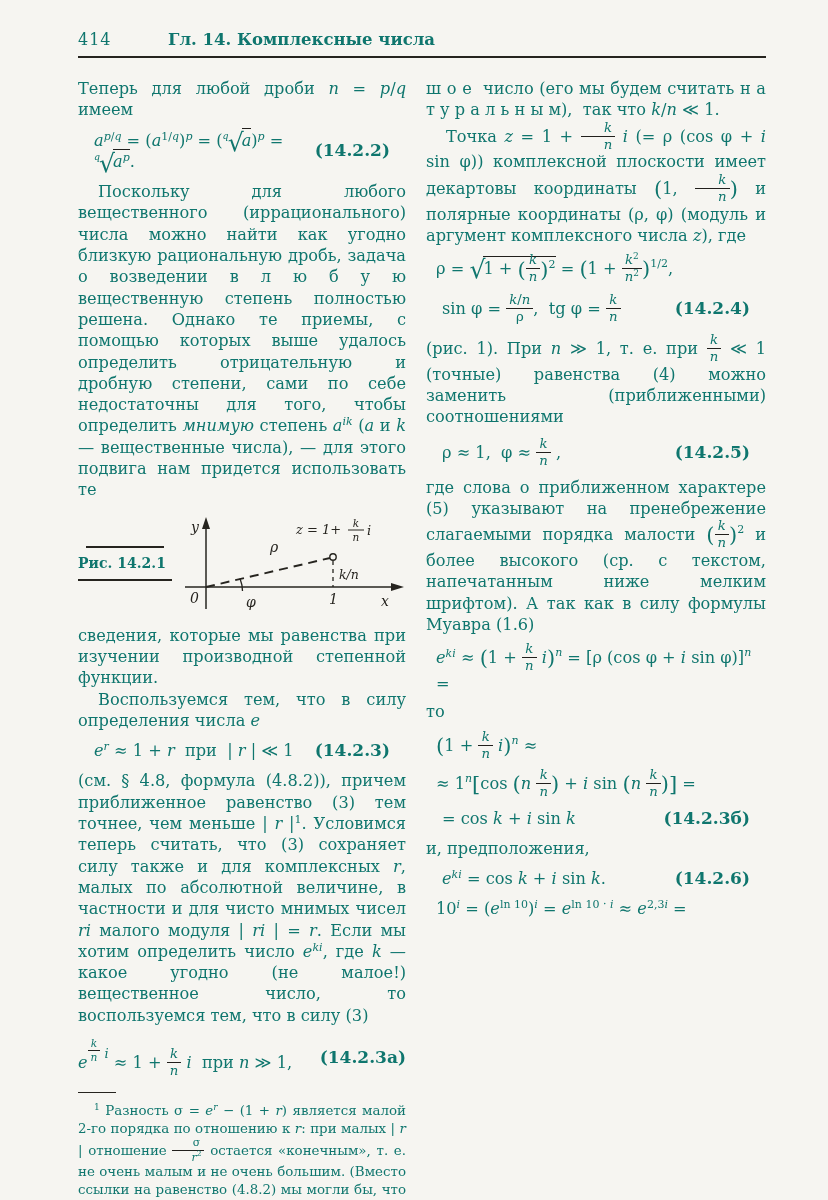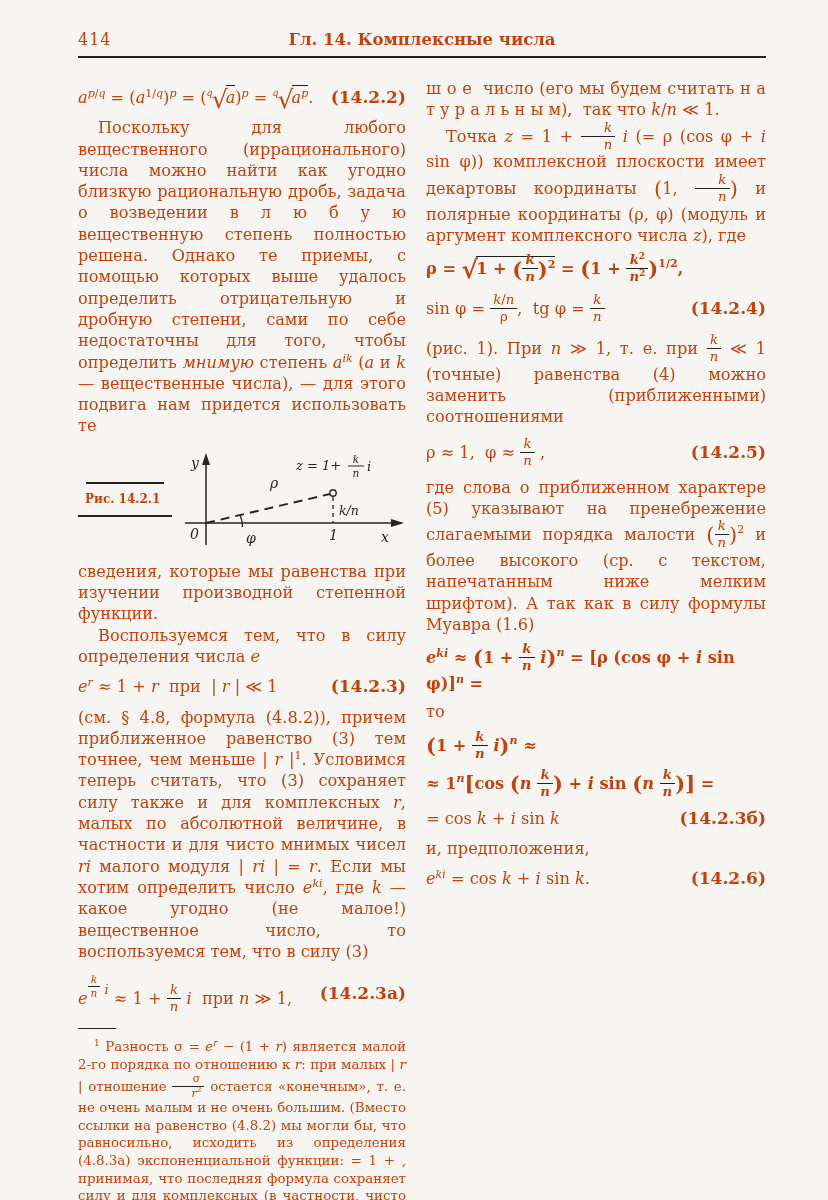--- a/index.html
+++ b/index.html
@@ -1,69 +1,70 @@
 <!DOCTYPE html>
 <html lang="ru"><head>
 <meta charset="utf-8">
 <style>
   html,body{margin:0;padding:0;background:#e8e7e4;}
   .page{position:relative;width:828px;height:1200px;background:#f6f5f1;overflow:hidden;
-        font-family:"DejaVu Serif","Liberation Serif",serif;color:#c2410c;}
+        font-family:"DejaVu Serif","Liberation Serif",serif;color:#0f766e;}
   .content{position:absolute;left:78px;top:30px;width:688px;}
   .pghead{display:flex;align-items:baseline;font-size:16px;}
   .pgnum{width:90px;letter-spacing:1px;}
-  .running{flex:1;text-align:center;font-weight:bold;font-size:16.5px;}
+  .running{flex:1;text-align:left;font-weight:bold;font-size:16.5px;}
   .pgspacer{width:90px;}
   .hrule{border:0;border-top:2.6px solid #26241f;margin:7px 0 0;}
   .cols{display:flex;gap:20px;margin-top:20px;}
   .col{font-size:16.2px;line-height:21.3px;}
   .col.left{width:328px;}
   .col.right{width:340px;}
   p{margin:0;text-align:justify;}
   p.ind{text-indent:20px;}
   i{font-style:italic;}
   sup{font-size:0.68em;line-height:0;}
-  .eq{display:flex;justify-content:space-between;align-items:center;margin:9px 0;}
+  .eq{display:flex;justify-content:space-between;align-items:center;margin:9px 16px;}
   .eq .f{text-align:left;}
   .eqnum{font-weight:bold;white-space:nowrap;font-size:17px;}
-  .eqline{margin:7px 0;text-align:left;font-weight:bold;}
+  .eqline{margin:7px 10px;text-align:left;}
   .fr{display:inline-block;vertical-align:-0.55em;text-align:center;line-height:1.05;font-size:0.82em;}
   .fr .num{display:block;padding:0 3px 1px;}
   .fr .den{display:block;border-top:1.2px solid #211f1c;padding:1px 3px 0;}
   .bigp{font-size:1.3em;vertical-align:-0.12em;line-height:0;}
   .vin{border-top:1.2px solid #211f1c;padding-top:2px;}
   .radix{font-size:1.55em;line-height:0;vertical-align:-0.18em;letter-spacing:-2px;}
   .ridx{font-size:0.58em;vertical-align:0.75em;margin-right:-1px;}
   sup.supfr{font-size:0.8em;vertical-align:0.75em;}
   .supfr .fr{vertical-align:-0.3em;}
   .fnrule{border:0;border-top:1.8px solid #26241f;width:38px;margin:14px 0 9px;}
   .fnote{font-size:13.4px;line-height:17.6px;text-indent:16px;}
   .figrow{display:flex;align-items:center;margin:12px 0 10px;}
   .figcap{flex:0 0 106px;}
   .fc-top{border-top:2px solid #26241f;width:78px;margin-left:8px;margin-bottom:5px;}
-  .fc-label{font-weight:bold;font-size:12px;white-space:nowrap;margin-left:7px;}
+  .fc-label{font-weight:bold;font-size:14px;white-space:nowrap;}
   .fc-bot{border-top:2px solid #26241f;width:94px;margin-top:5px;}
   .figsvg text{font-family:"DejaVu Serif","Liberation Serif",serif;font-style:italic;fill:#26241f;}
 </style>
 </head>
 <body>
 
 <div class="page">
   <div class="content">
 
     <div class="pghead">
       <span class="pgnum">414</span>
       <span class="running">Гл. 14. Комплексные числа</span>
       <span class="pgspacer"></span>
     </div>
     <div class="hrule"></div>
 
     <div class="cols">
 
       <div class="col left">
+        <p>Теперь для любой дроби <i>n</i> = <i>p</i>/<i>q</i> имеем</p>
 
         <div class="eq">
           <span class="f"><i>a</i><sup><i>p</i>/<i>q</i></sup> = (<i>a</i><sup>1/<i>q</i></sup>)<sup><i>p</i></sup> = (<sup class="ridx"><i>q</i></sup><span class="radix">√</span><span class="vin"><i>a</i></span>)<sup><i>p</i></sup> = <sup class="ridx"><i>q</i></sup><span class="radix">√</span><span class="vin"><i>a<sup>p</sup></i></span>.</span>
           <span class="eqnum">(14.2.2)</span>
         </div>
 
         <p class="ind">Поскольку для любого вещественного (иррационального) числа можно найти как угодно близкую рациональную дробь, задача о возведении в л ю б у ю вещественную степень полностью решена. Однако те приемы, с помощью которых выше удалось определить отрицательную и дробную степени, сами по себе недостаточны для того, чтобы определить <i>мнимую</i> степень <i>a<sup>ik</sup></i> (<i>a</i> и <i>k</i> — вещественные числа), — для этого подвига нам придется использовать те</p>
 
         <div class="figrow">
           <div class="figcap">
@@ -153,18 +154,19 @@
 
         <p>и, предположения,</p>
 
         <div class="eq">
           <span class="f"><i>e<sup>ki</sup></i> = cos <i>k</i> + <i>i</i> sin <i>k</i>.</span>
           <span class="eqnum">(14.2.6)</span>
         </div>
 
 
         <div>
+          <div class="eqline">10<sup><i>i</i></sup> = (<i>e</i><sup>ln 10</sup>)<sup><i>i</i></sup> = <i>e</i><sup>ln 10 · <i>i</i></sup> ≈ <i>e</i><sup>2,3<i>i</i></sup> =</div>
         </div>
       </div>
 
     </div>
   </div>
 </div>
 
 </body></html>

